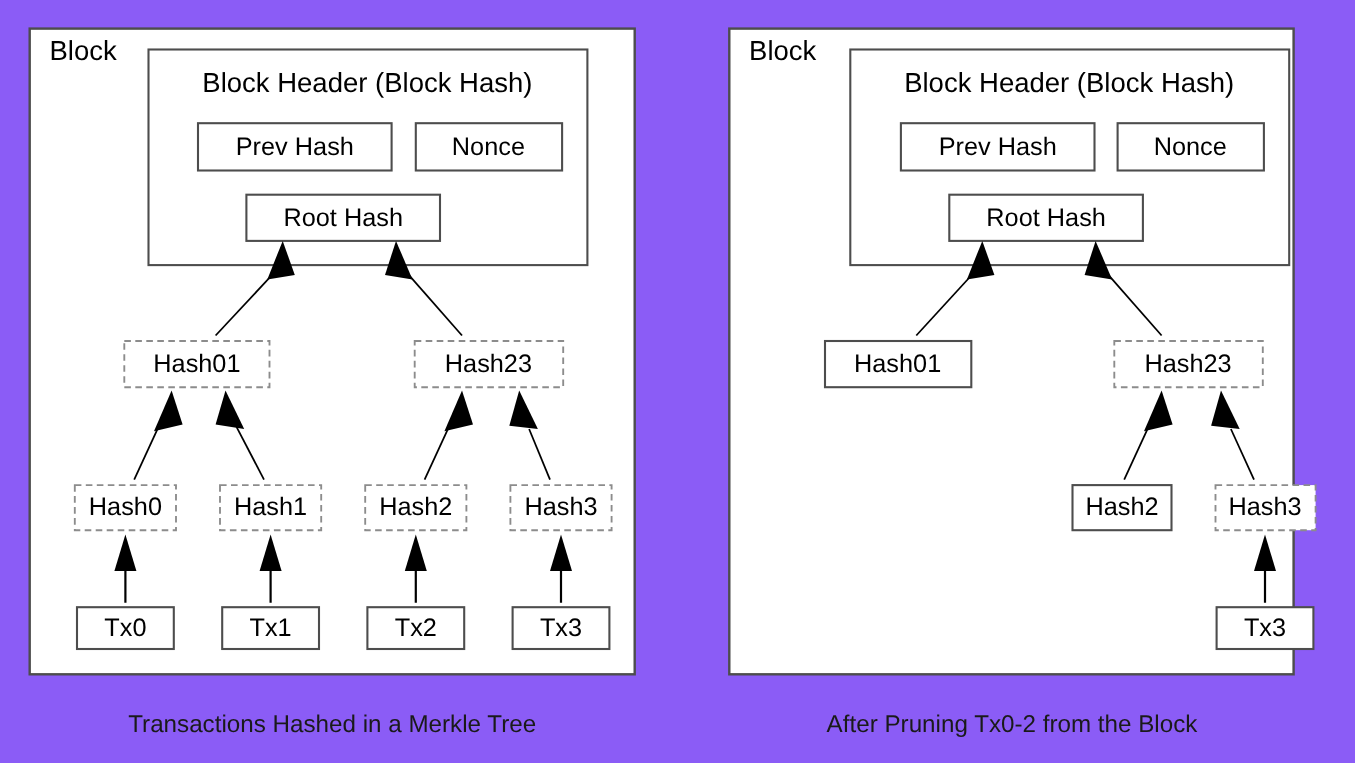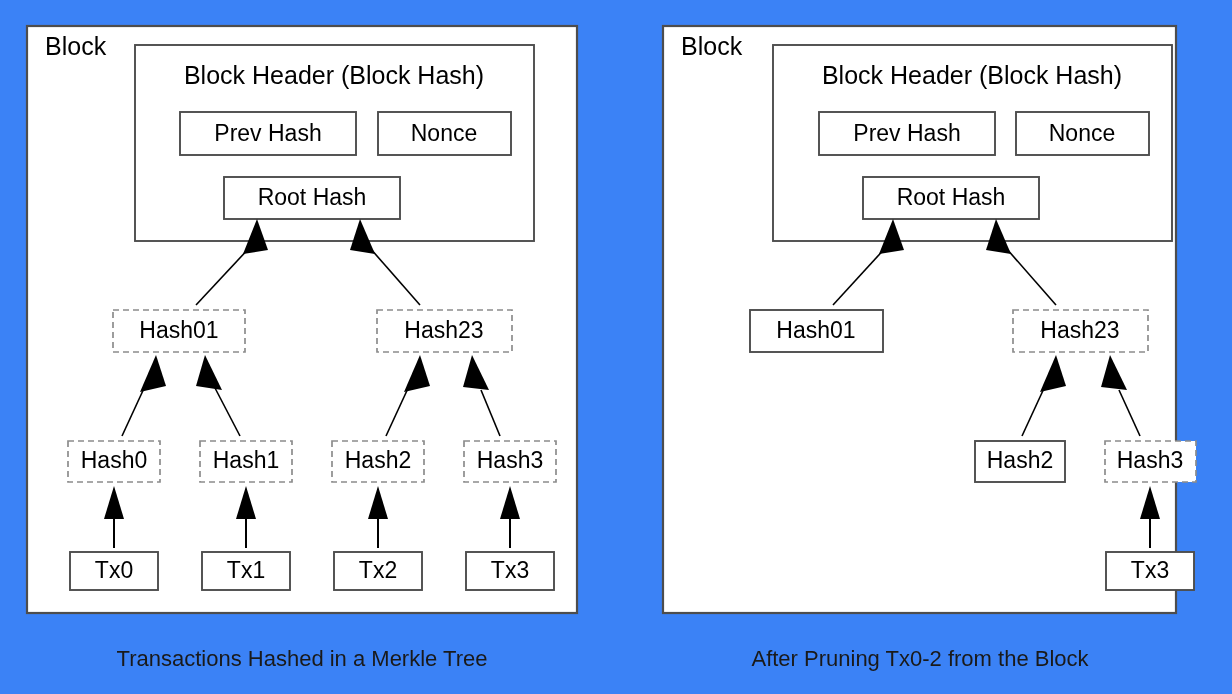--- a/index.html
+++ b/index.html
@@ -11,21 +11,21 @@
     width: 1232px;
     height: 694px;
     font-family: "Liberation Sans", sans-serif;
     color: #000000;
     overflow: hidden;
   }
   #stage {
     position: relative;
     width: 1232px;
     height: 694px;
-    background: #3b82f6;
+    background: #8b5cf6;
   }
   svg#diagram {
     position: absolute;
     left: 0;
     top: 0;
     width: 1232px;
     height: 694px;
     display: block;
   }
   .panel-frame {

